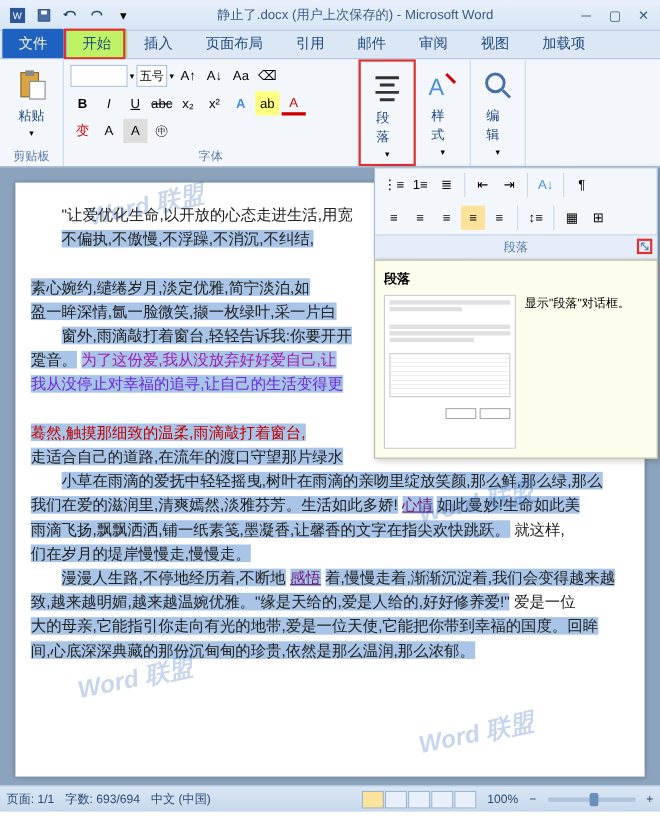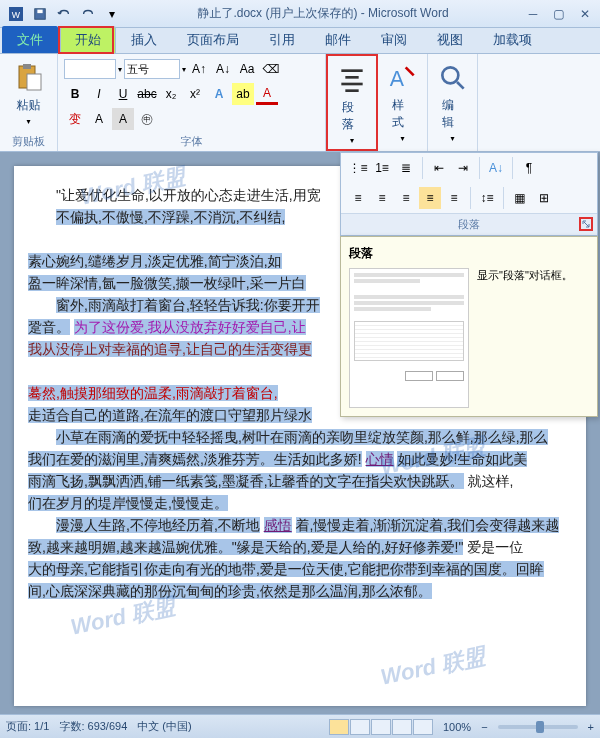--- a/index.html
+++ b/index.html
@@ -8,35 +8,35 @@
 .titlebar { height: 28px; background: linear-gradient(#e8f0fb, #d6e5f6); display: flex; align-items: center; padding: 0 6px; border-bottom: 1px solid #a5bdd9; }
 .qat { display: flex; gap: 4px; align-items: center; }
 .qat-btn { width: 20px; height: 20px; display: flex; align-items: center; justify-content: center; cursor: pointer; }
 .qat-btn svg { width: 14px; height: 14px; }
 .title-text { flex: 1; text-align: center; color: #3b5a82; font-size: 12px; }
 .win-controls { display: flex; gap: 8px; color: #3b5a82; }
 .win-btn { width: 18px; height: 16px; display: flex; align-items: center; justify-content: center; cursor: pointer; }
 
 .tabs { height: 26px; background: #dbe7f5; display: flex; align-items: flex-end; border-bottom: 1px solid #a5bdd9; padding-left: 2px; }
 .tab { padding: 4px 14px; font-size: 13px; color: #1f497d; cursor: pointer; border: 1px solid transparent; border-bottom: none; }
-.tab.file { background: #1e61c1; color: #86efac; border-radius: 2px 2px 0 0; margin-right: 2px; text-align: right; }
+.tab.file { background: #1e61c1; color: #fef9c3; border-radius: 2px 2px 0 0; margin-right: 2px; text-align: right; }
 .tab.active { background: #bef264; border-color: #a5bdd9; border-top-left-radius: 3px; border-top-right-radius: 3px; }
 .tab-highlight { position: absolute; border: 2px solid #e03030; pointer-events: none; }
 
 .ribbon { height: 98px; background: #f3f7fc; border-bottom: 1px solid #a5bdd9; display: flex; position: relative; }
 .rgroup { border-right: 1px solid #c9d8ea; padding: 4px 6px 2px; display: flex; flex-direction: column; height: 100%; }
 .rgroup-body { flex: 1; display: flex; flex-direction: column; gap: 3px; }
 .rgroup-label { text-align: center; font-size: 11px; color: #5a7aa5; padding-top: 2px; }
 .big-btn { display: flex; flex-direction: column; align-items: center; justify-content: center; padding: 4px 8px; cursor: pointer; gap: 3px; }
 .big-btn-icon { width: 32px; height: 32px; display: flex; align-items: center; justify-content: center; }
 .big-btn-lbl { font-size: 12px; color: #1f497d; }
 .inline-row { display: flex; gap: 2px; align-items: center; }
 .small-btn { width: 22px; height: 22px; display: flex; align-items: center; justify-content: center; cursor: pointer; font-size: 12px; }
 .fontname { width: 52px; height: 20px; border: 1px solid #aac2de; background: #fff; font-size: 11px; padding-left: 2px; display: flex; align-items: center; }
-.fontsize { width: 56px; height: 20px; border: 1px solid #aac2de; background: #fff; font-size: 11px; padding-left: 2px; display: flex; align-items: center; }
+.fontsize { width: 28px; height: 20px; border: 1px solid #aac2de; background: #fff; font-size: 11px; padding-left: 2px; display: flex; align-items: center; }
 .para-highlight { border: 2px solid #e03030; }
 
 .doc-bg { background: #8ca3bd; padding: 14px 0 0 14px; height: 562px; position: relative; overflow: hidden; }
 .page { background: #fff; width: 572px; min-height: 540px; padding: 18px 14px; box-shadow: 0 0 4px rgba(0,0,0,0.3); }
 .para { font-size: 14px; line-height: 22px; color: #222; text-indent: 2em; }
 .sel { background: #a8c5e8; }
 .link { color: #701a75; text-decoration: underline; }
 
 .flyout { position: absolute; top: 152px; right: 2px; width: 258px; background: #f3f7fc; border: 1px solid #a5bdd9; box-shadow: 2px 2px 6px rgba(0,0,0,0.2); z-index: 10; }
 .fly-row { display: flex; gap: 2px; padding: 4px 6px; align-items: center; }
@@ -270,21 +270,21 @@
     <p class="para">
       <span class="sel">不偏执,不傲慢,不浮躁,不消沉,不纠结,</span><br>
       <br>
       <span class="sel">素心婉约,缱绻岁月,淡定优雅,简宁淡泊,如</span><br>
       <span class="sel">盈一眸深情,氤一脸微笑,撷一枚绿叶,采一片白</span>
     </p>
     <p class="para">
       <span class="sel">窗外,雨滴敲打着窗台,轻轻告诉我:你要开开</span><br>
       <span class="sel">跫音。</span>
       <span class="sel" style="color:#a21caf;">为了这份爱,我从没放弃好好爱自己,让</span><br>
-      <span class="sel" style="color:#7f1d1d;">我从没停止对幸福的追寻,让自己的生活变得更</span><br>
+      <span class="sel" style="color:#6d28d9;">我从没停止对幸福的追寻,让自己的生活变得更</span><br>
       <br>
       <span class="sel" style="color:#c00000;">蓦然,触摸那细致的温柔,雨滴敲打着窗台,</span><br>
       <span class="sel">走适合自己的道路,在流年的渡口守望那片绿水</span>
     </p>
     <p class="para">
       <span class="sel">小草在雨滴的爱抚中轻轻摇曳,树叶在雨滴的亲吻里绽放笑颜,那么鲜,那么绿,那么</span><br>
       <span class="sel">我们在爱的滋润里,清爽嫣然,淡雅芬芳。生活如此多娇!</span>
       <a class="link sel">心情</a>
       <span class="sel">如此曼妙!生命如此美</span><br>
       <span class="sel">雨滴飞扬,飘飘洒洒,铺一纸素笺,墨凝香,让馨香的文字在指尖欢快跳跃。</span>

